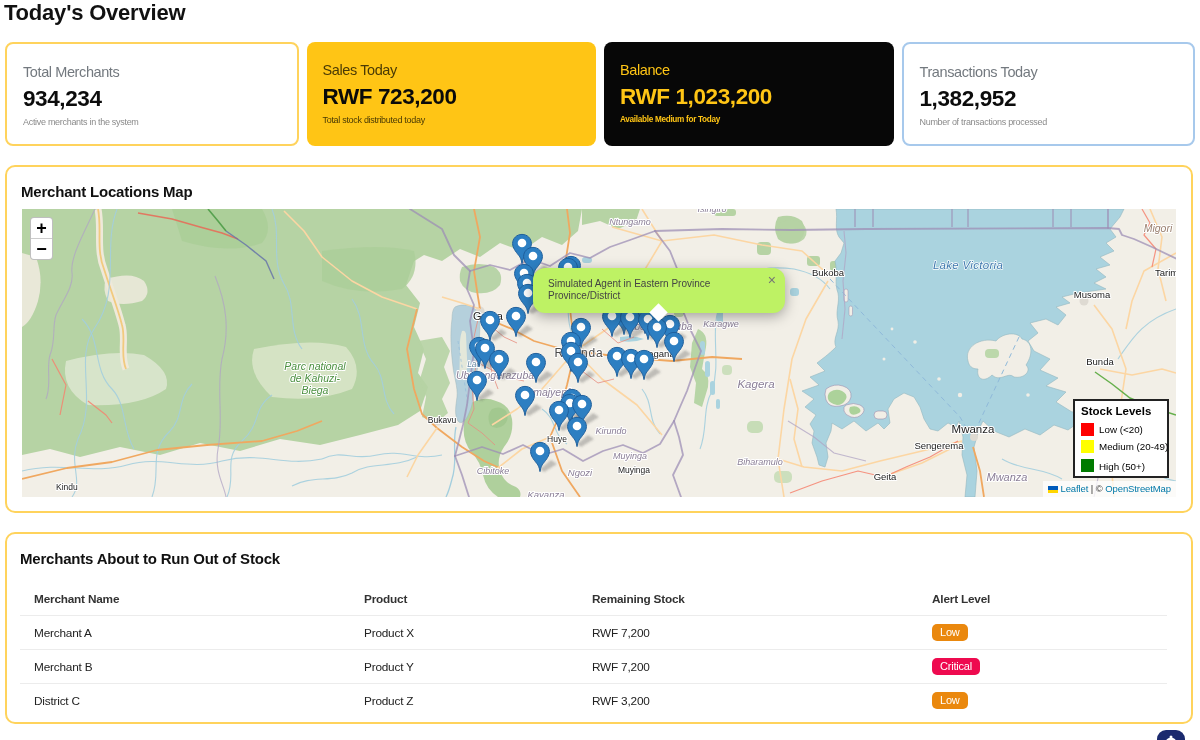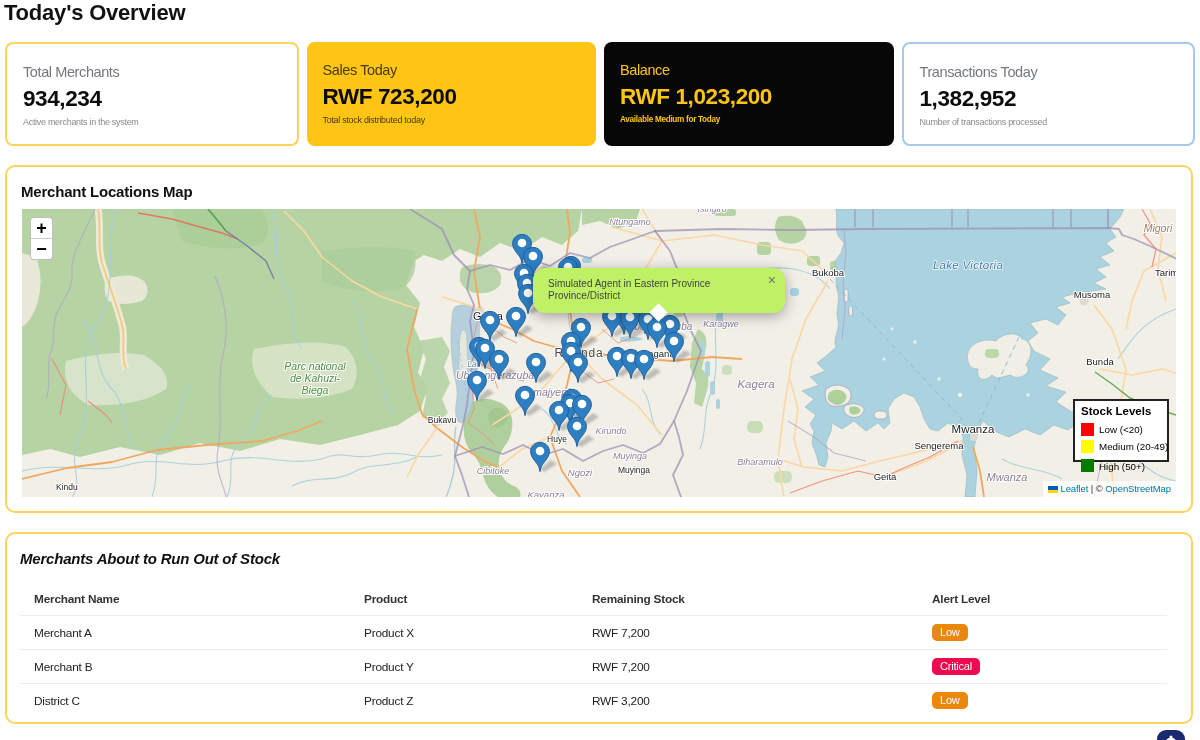--- a/index.html
+++ b/index.html
@@ -15,21 +15,21 @@
 .card2 .t { color:#4a3a05; } .card2 .v { color:#0a0a0a; } .card2 .s { color:#4a3a05; }
 .card3 { background:#070707; }
 .card3 .t { color:#ffc515; } .card3 .v { color:#ffc515; } .card3 .s { color:#ffc515; font-weight:bold; font-size:8.2px;}
 .card4 { border:2px solid #a7c9ec; }
 .panel { position:absolute; left:5px; width:1188px; border:2px solid #ffd35c; border-radius:10px; background:#fff; }
 .panel h2 { font-size:15px; font-weight:bold; color:#111; letter-spacing:-0.2px; margin-left:-1px;}
 .map-panel { top:165px; height:348px; padding:16px 0 0 15px; }
 .map-panel h2 { margin-bottom:9px; }
 #map { position:relative; width:1154px; height:288px; overflow:hidden; background:#f2efe7;}
 .table-panel { top:532px; height:192px; padding:16px 24px 0 13px; }
-.table-panel h2 { margin-bottom:17px; padding-left:1px;font-style:italic;}
+.table-panel h2 { margin-bottom:17px; padding-left:1px;}
 table { width:100%; border-collapse:collapse; margin-top:9px;}
 th { text-align:left; font-size:11.8px; color:#333; font-weight:bold; padding:8px 0 9px 14px; border-bottom:1px solid #ececec; letter-spacing:-0.2px;}
 td { font-size:11.8px; color:#222; padding:0 0 0 14px; height:34px; border-bottom:1px solid #ececec; letter-spacing:-0.2px;}
 tr:last-child td { border-bottom:none; }
 .badge { display:inline-block; color:#fff; font-size:11px; padding:2px 8px 3px 8px; border-radius:5px; letter-spacing:-0.2px;}
 .b-low { background:#ea880e; }
 .b-crit { background:#ee0a4f; }
 .chatbtn { position:absolute; right:15px; top:730px; width:28px; height:28px; background:#1b2a6e; border-radius:9px; display:flex; align-items:center; justify-content:center; }
 </style>
 </head>
@@ -288,21 +288,21 @@
       </svg>
 <div style="position:absolute;left:8px;top:8px;width:23px;background:#fff;border:1.5px solid rgba(0,0,0,0.25);border-radius:4px;z-index:20">
 <div style="height:21px;display:flex;align-items:center;justify-content:center;font-size:18px;font-weight:bold;color:#000;border-bottom:1px solid #ccc">+</div>
 <div style="height:20px;display:flex;align-items:center;justify-content:center;font-size:18px;font-weight:bold;color:#000">−</div>
 </div>
 <div style="position:absolute;left:511px;top:59px;width:252px;height:45px;background:#bef264;border-radius:12px;box-shadow:0 3px 14px rgba(0,0,0,0.35);z-index:30">
 <div style="padding:10px 0 0 15px;font-size:10px;letter-spacing:0px;line-height:12px;color:#444">Simulated Agent in Eastern Province<br>Province/District</div>
 <div style="position:absolute;right:9px;top:4px;font-size:14px;color:#757575">×</div>
 <div style="position:absolute;left:119px;bottom:-6px;width:13px;height:13px;background:#fff;transform:rotate(45deg)"></div>
 </div>
-<div style="position:absolute;left:1051px;top:190px;width:96px;height:63px;background:#fff;border:2px solid #222;z-index:20;padding:4px 0 0 6px">
+<div style="position:absolute;left:1051px;top:190px;width:96px;height:79px;background:#fff;border:2px solid #222;z-index:20;padding:4px 0 0 6px">
 <div style="font-size:11.5px;font-weight:bold;color:#000;margin-bottom:4px">Stock Levels</div>
 <div style="display:flex;align-items:center;height:17px">
           <span style="width:13px;height:13px;background:#f00;margin-right:5px;flex:none"></span>
           <span style="font-size:9.8px;color:#000;white-space:nowrap">Low (&lt;20)</span>
         </div>
 <div style="display:flex;align-items:center;height:17px">
           <span style="width:13px;height:13px;background:#ff0;margin-right:5px;flex:none"></span>
           <span style="font-size:9.8px;color:#000;white-space:nowrap">Medium (20-49)</span>
         </div>
 <div style="display:flex;align-items:flex-end;height:17px">

